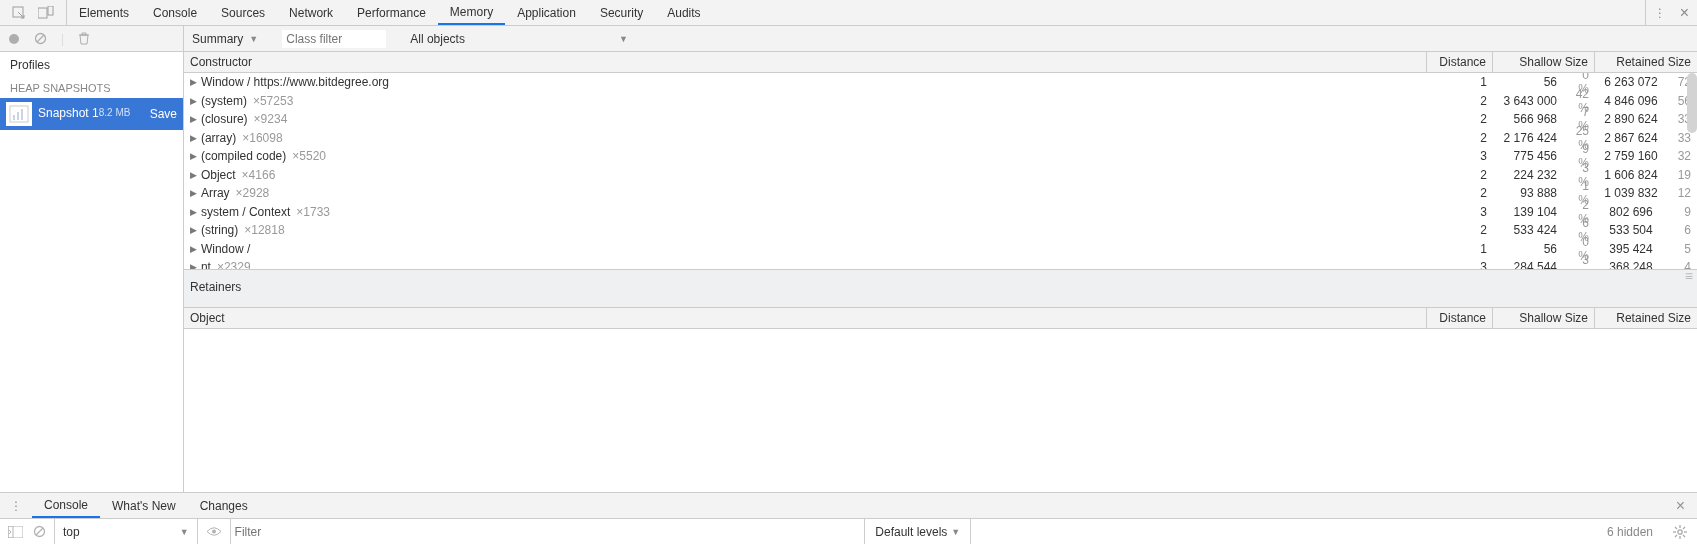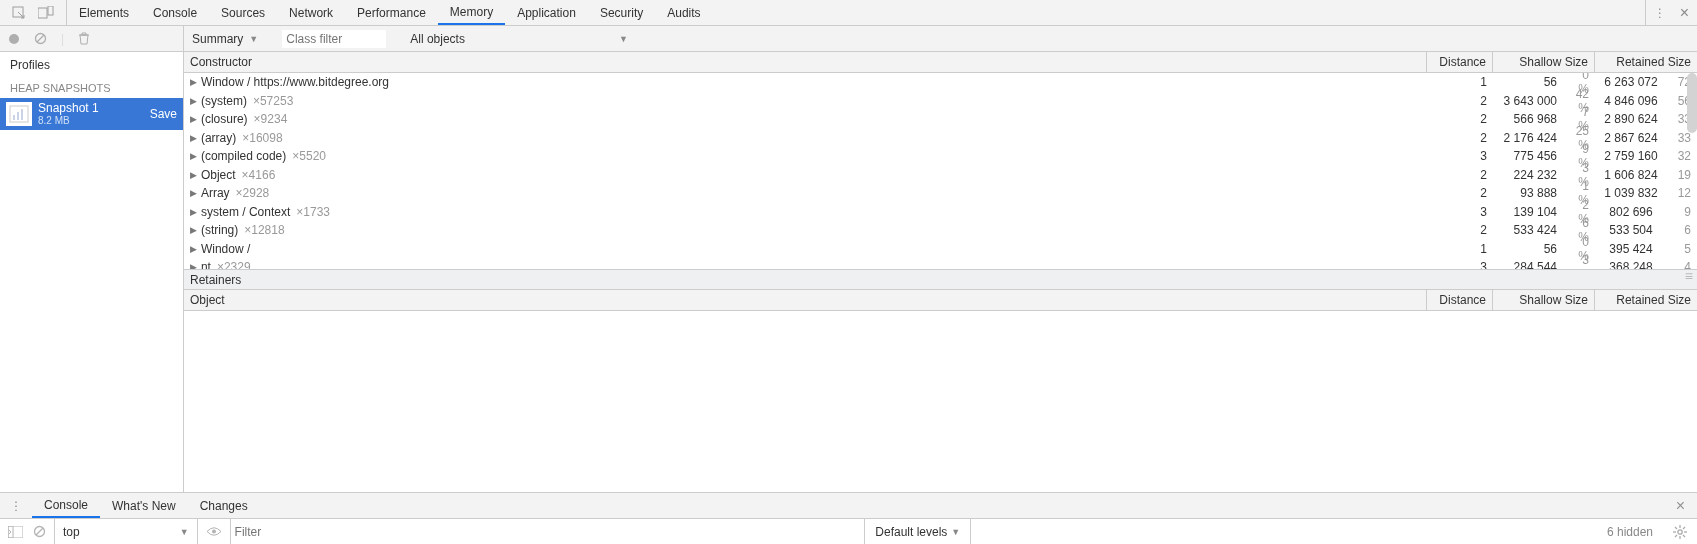--- a/index.html
+++ b/index.html
@@ -18,21 +18,21 @@
 .toolbar2 .ctrls{display:flex;align-items:center;padding:0 8px;gap:24px;flex:1}
 .dd{display:flex;align-items:center;gap:6px;color:#333}
 .tri{font-size:9px;color:#888}
 .clsfilter{border:none;background:#fff;padding:2px 4px;width:104px;outline:none;color:#888}
 .body{display:flex;height:calc(100% - 26px - 26px - 26px - 26px)}
 .sidebar{width:184px;border-right:1px solid #ccc;background:#fff;display:flex;flex-direction:column}
 .sidebar .hdr{padding:6px 10px;color:#333}
 .sidebar .cat{padding:4px 10px;color:#888;font-size:11px}
 .snap{display:flex;align-items:center;background:#3877d6;color:#fff;height:32px;padding:0 6px;gap:6px}
 .snap .ic{width:26px;height:24px;background:#fff;display:flex;align-items:center;justify-content:center;font-size:9px;color:#bbb}
-.snap .txt{flex:1;display:flex;flex-direction:column;line-height:1.1}
+.snap .txt{flex:1;display:flex;flex-direction:row;line-height:1.1}
 .snap .txt .t1{color:#fff;font-size:12px}
 .snap .txt .t2{color:#cfe0f7;font-size:10px}
 .snap .save{color:#fff;font-size:12px}
 .main{flex:1;display:flex;flex-direction:column;min-width:0}
 .gridhdr{display:flex;background:#f3f3f3;border-bottom:1px solid #ccc;height:21px;color:#333}
 .gridhdr>div{border-right:1px solid #ccc;padding:3px 6px;display:flex;align-items:center}
 .gridhdr>div:last-child{border-right:none}
 .c-con{flex:1}
 .c-dist{width:66px;justify-content:flex-end}
 .c-sh{width:102px;justify-content:flex-end}
@@ -41,21 +41,21 @@
 .row{display:flex;height:18.5px;align-items:center}
 .row>div{padding:0 6px}
 .row .c-con{display:flex;align-items:center}
 .disc{display:inline-block;margin-right:4px;font-size:9px;color:#787878}
 .mult{color:#999;margin-left:6px}
 .r-dist{width:66px;text-align:right}
 .r-shv{width:70px;text-align:right}
 .r-shp{width:32px;text-align:right;color:#999}
 .r-rev{width:72px;text-align:center}
 .r-rep{width:30px;text-align:right;color:#999}
-.retbar{background:#eef0f2;border-top:1px solid #ccc;border-bottom:1px solid #ccc;padding:3px 6px;height:21px;position:relative}
+.retbar{background:#eef0f2;border-top:1px solid #ccc;border-bottom:1px solid #ccc;padding:10px 6px;height:39px;position:relative}
 .retgrip{position:absolute;right:4px;top:-2px;color:#bbb;font-size:14px}
 .rethosts{flex:1}
 .drawertabs{height:26px;border-top:1px solid #ccc;background:#f3f3f3;display:flex;align-items:center}
 .drawertabs .menu{padding:0 10px;opacity:.55}
 .dtab{padding:0 12px;height:100%;display:flex;align-items:center}
 .dtab.active{border-bottom:2px solid #1a73e8}
 .drawertabs .close{margin-left:auto;padding:0 12px;opacity:.5;font-size:16px}
 .consolebar{height:26px;border-top:1px solid #ccc;display:flex;align-items:center;background:#fff}
 .consolebar .seg{display:flex;align-items:center;gap:10px;padding:0 8px;border-right:1px solid #ccc;height:100%}
 .consolebar .seg .op{opacity:.55}

